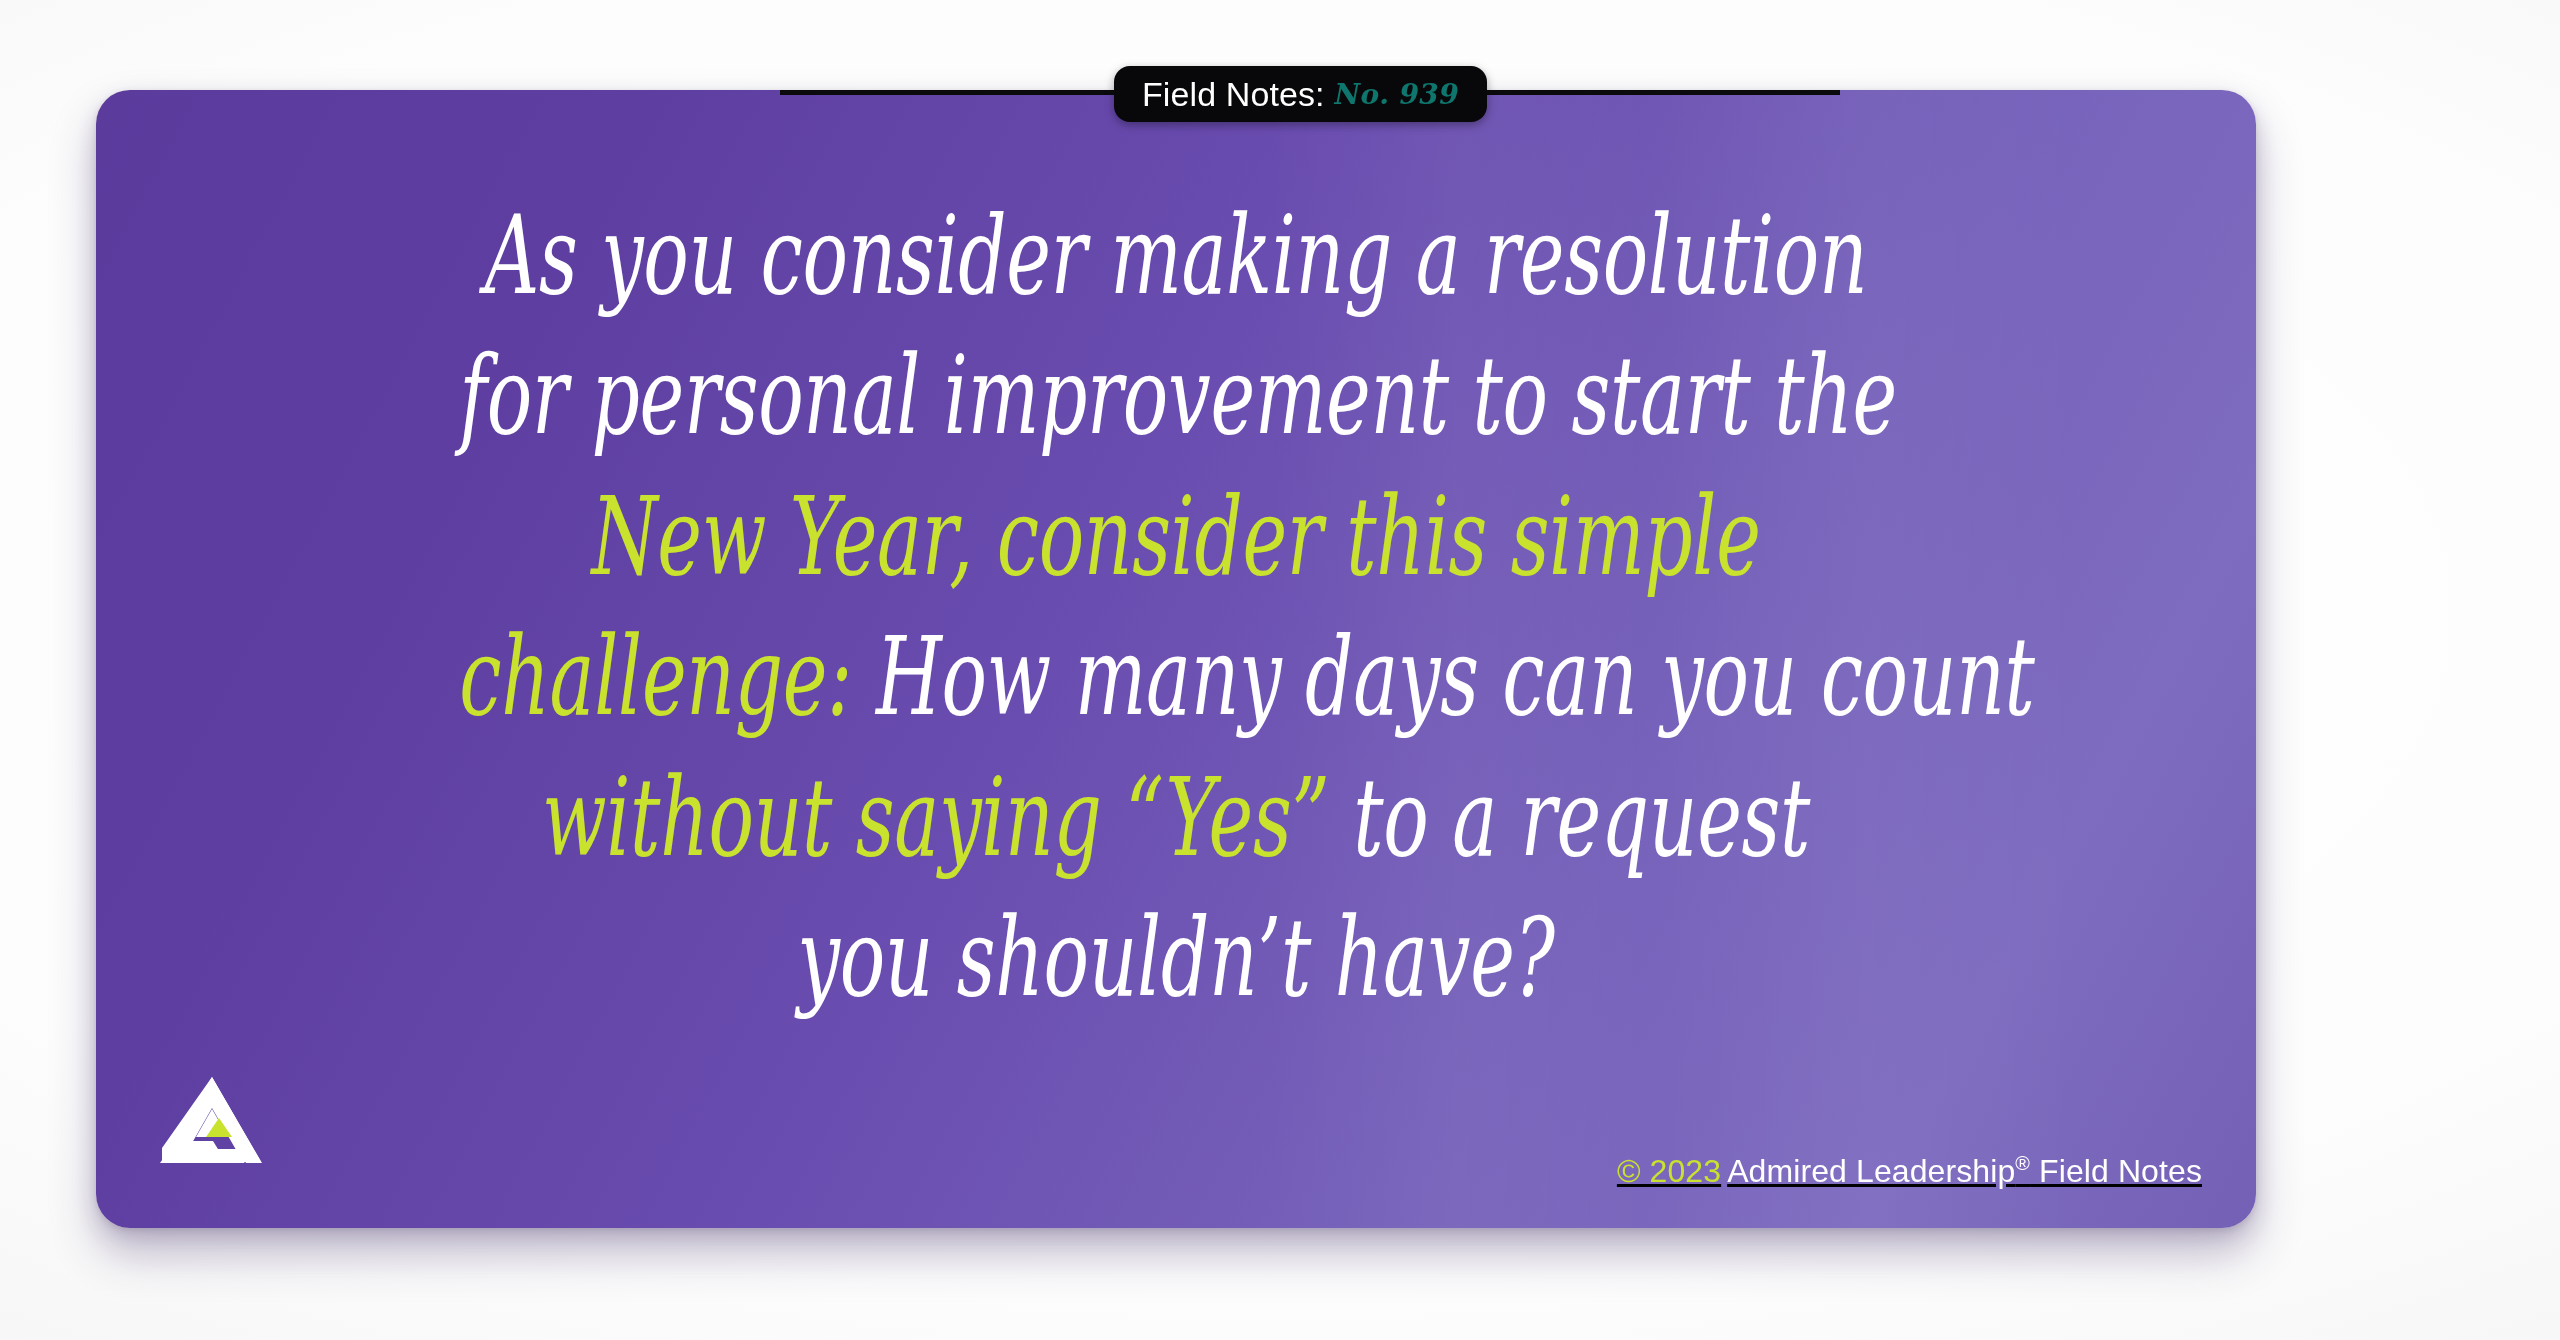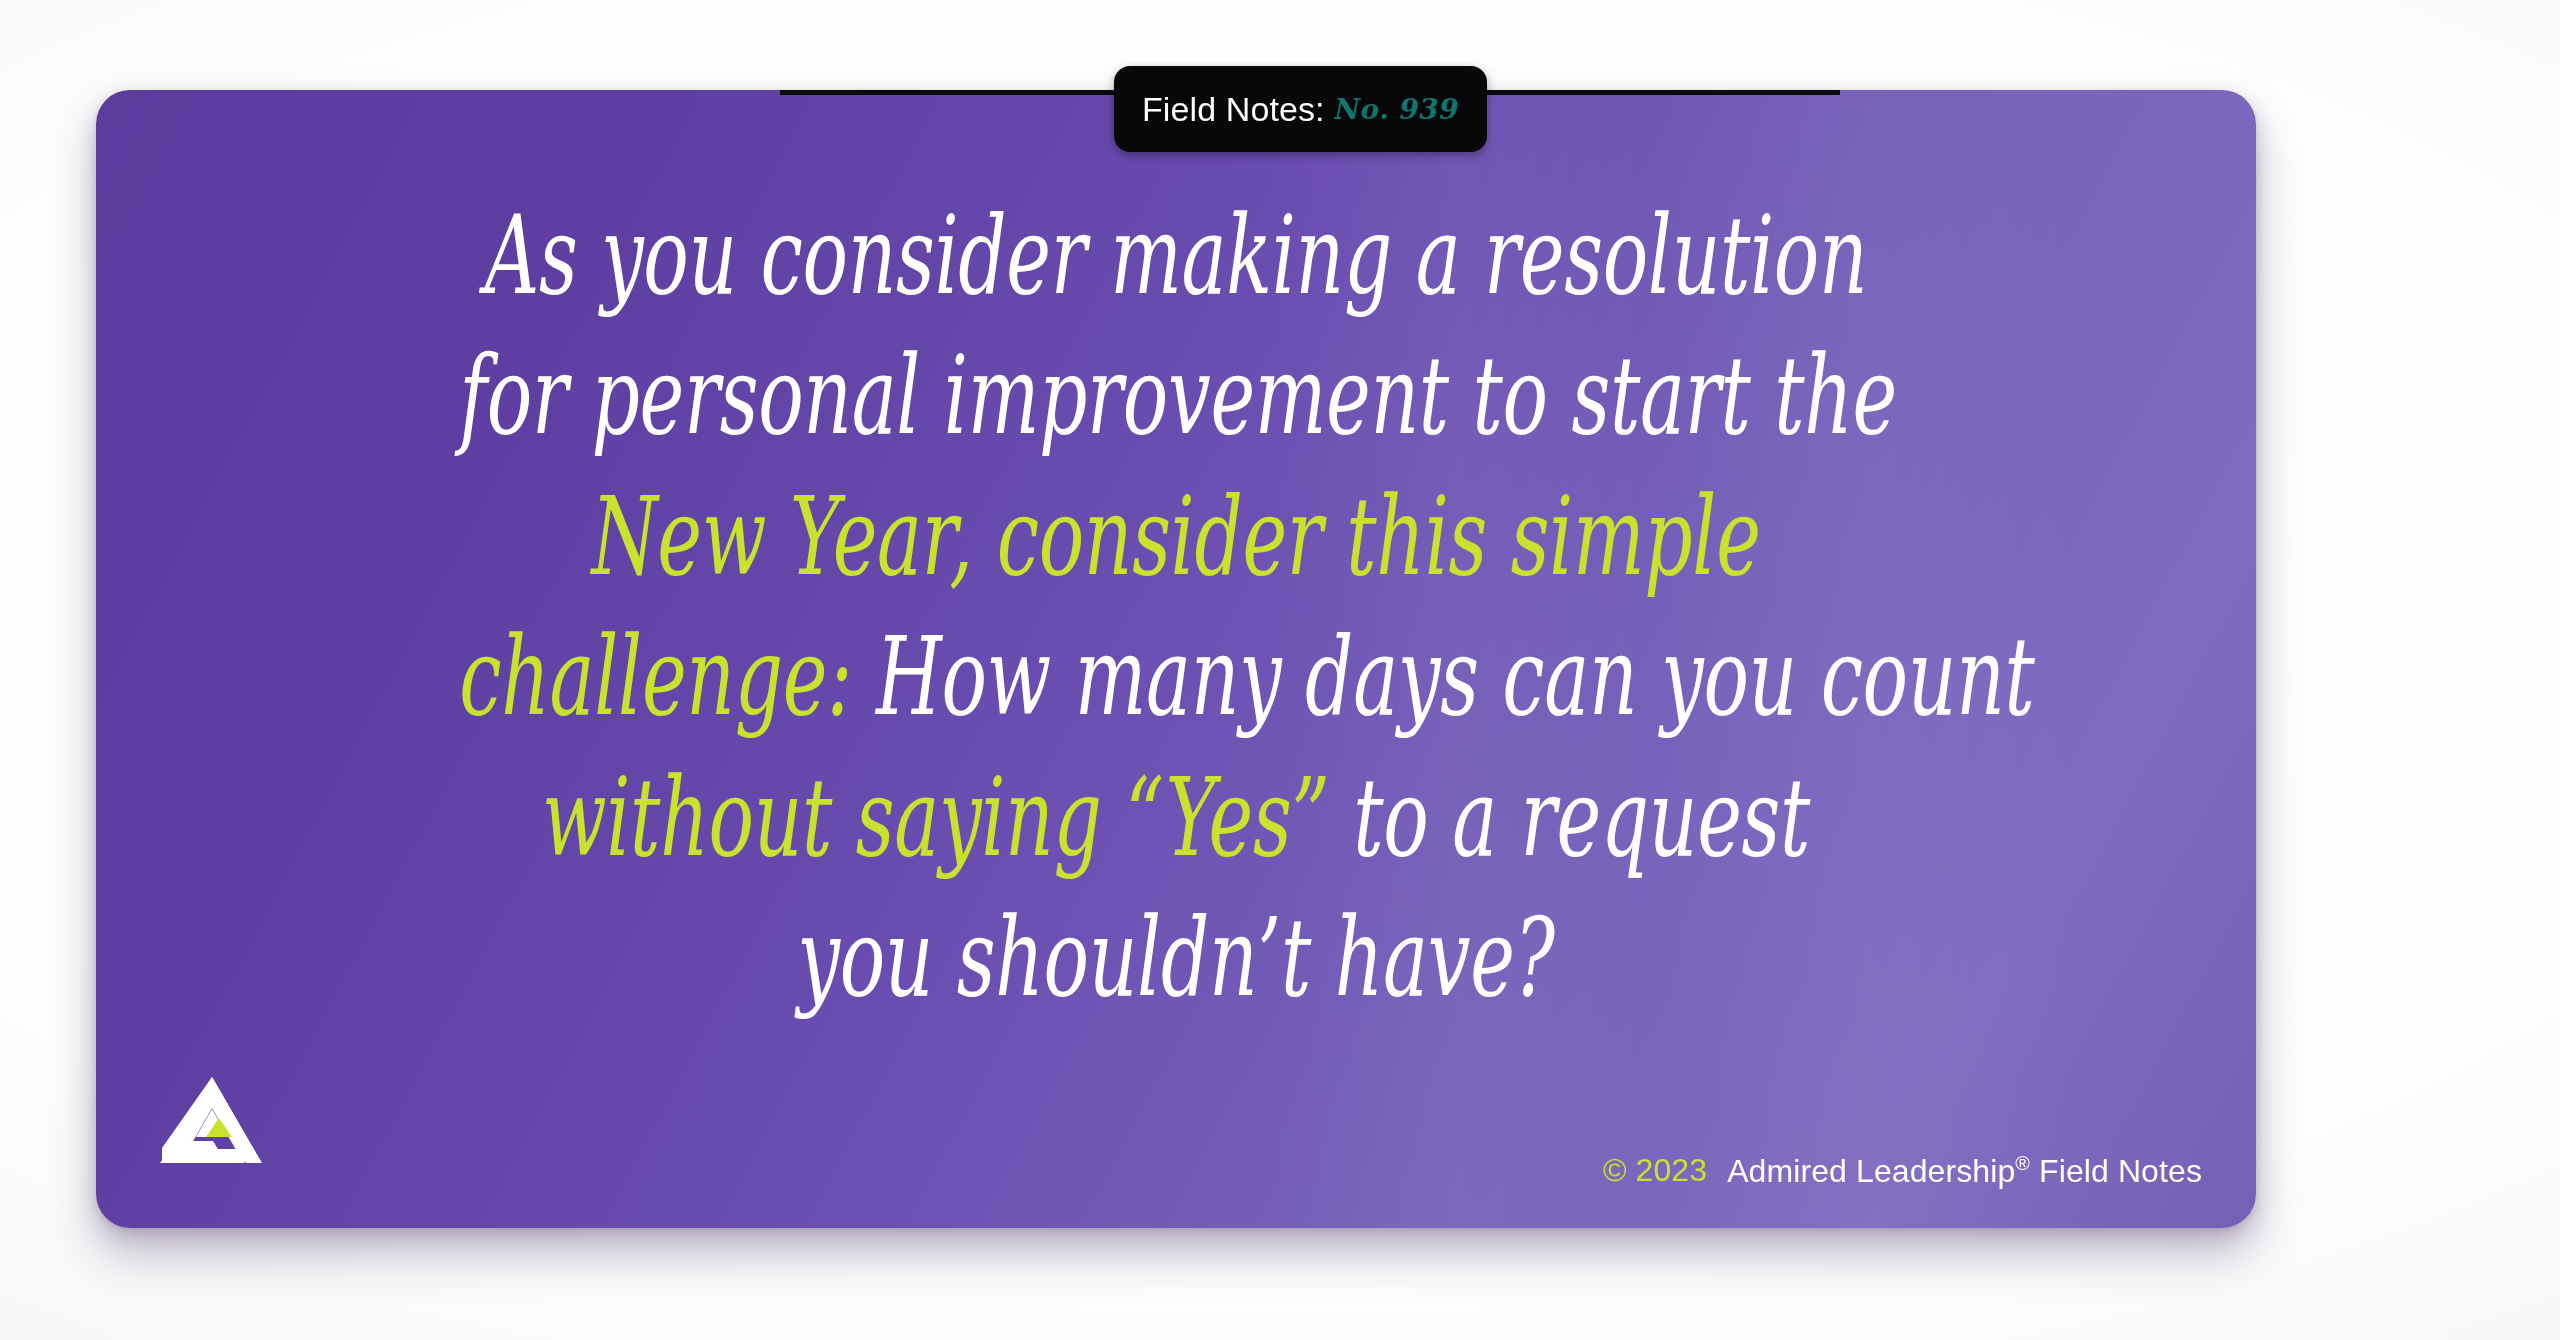--- a/index.html
+++ b/index.html
@@ -62,21 +62,21 @@
     width: 1060px;
     height: 5px;
     background: #0b0b0d;
   }
 
   
   #badge {
     position: absolute;
     left: 1114px;
     top: 66px;
-    height: 86px;
+    height: 56px;
     padding: 0 28px;
     display: flex;
     align-items: center;
     gap: 10px;
     background: #08080a;
     border-radius: 16px;
     box-shadow: 0 3px 10px rgba(0,0,0,0.35);
     z-index: 6;
   }
   #badge .badge-label {
@@ -129,27 +129,28 @@
     height: 96px;
     z-index: 4;
   }
 
   
   #footer {
     position: absolute;
     right: 54px;
     bottom: 38px;
     display: flex;
-    align-items: flex-start;
-    gap: 20px;
+    align-items: center;
+    gap: 6px;
     font-family: "Liberation Sans", sans-serif;
     font-size: 32px;
     letter-spacing: 0.1px;
     white-space: nowrap;
     z-index: 4;
+    text-decoration: underline;
   }
   #footer .copy { color: #c8e22e; }
   #footer .attr { color: #ffffff; }
   #footer .attr sup { font-size: 0.62em; vertical-align: super; }
 </style>
 </head>
 <body>
 
 <div id="stage">
 

